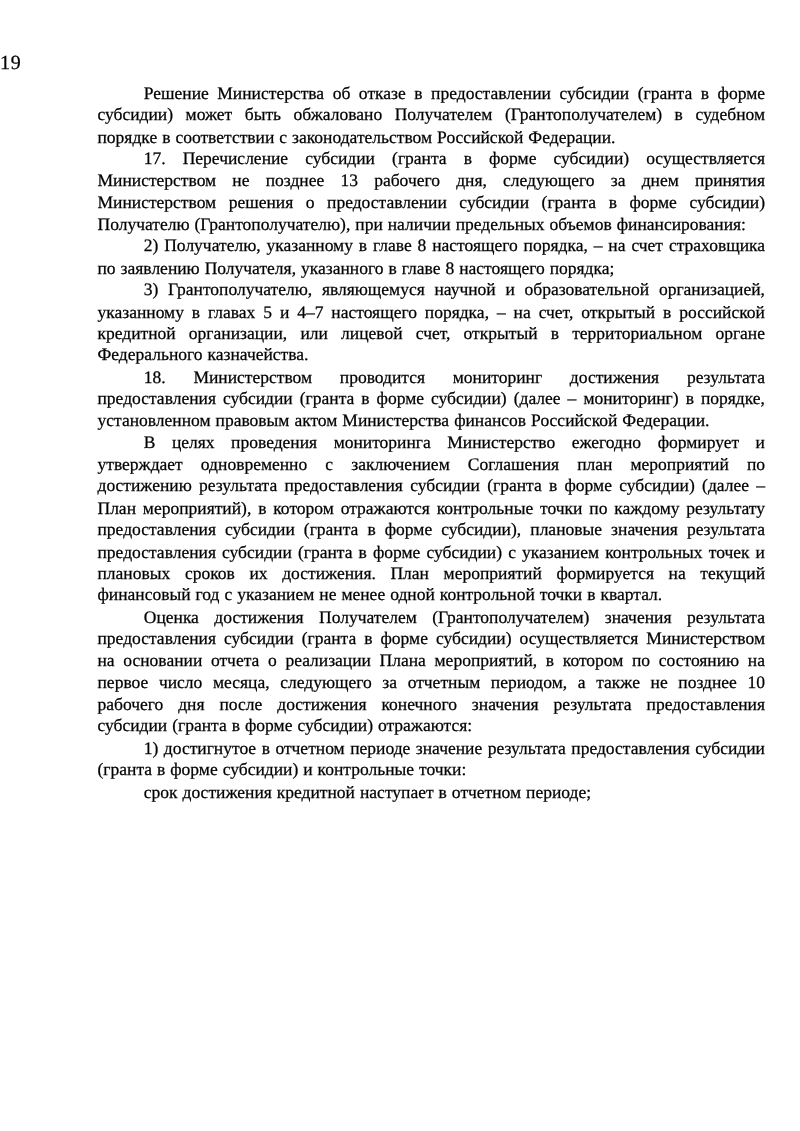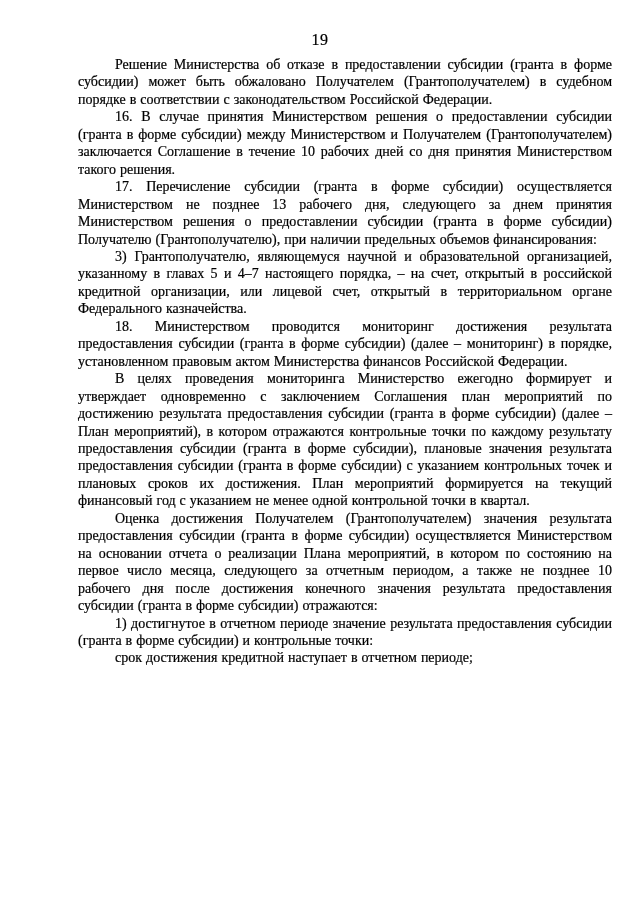--- a/index.html
+++ b/index.html
@@ -10,22 +10,21 @@
   .page {
     position: relative;
     width: 640px;
     height: 905px;
     background: #ffffff;
     color: #000000;
     font-family: "Liberation Serif", "DejaVu Serif", serif;
     overflow: hidden;
   }
   .page-number {
-    padding-top: 31px;
-    text-align: center;
+    padding-top: 42px;
     font-size: 16px;
     line-height: 18px;
     letter-spacing: 0.5px;
     -webkit-text-stroke: 0.2px #000;
   }
   .doc-body {
     margin: 7px 0 0 78px;
     width: 534px;
     font-size: 14px;
     line-height: 17.45px;
@@ -41,22 +40,22 @@
   }
 </style>
 </head>
 <body>
 
 <div class="page">
   <div class="page-number">19</div>
 
   <div class="doc-body">
     <p class="para">Решение Министерства об отказе в предоставлении субсидии (гранта в форме субсидии) может быть обжаловано Получателем (Грантополучателем) в судебном порядке в соответствии с законодательством Российской Федерации.</p>
-    <p class="para">16. В случае принятия Министерством решения о предоставлении субсидии (гранта в форме субсидии) между Министерством и Получателем (Грантополучателем) заключается Соглашение в течение 10 рабочих дней со дня принятия Министерством такого решения.</p>
     <p class="para">17. Перечисление субсидии (гранта в форме субсидии) осуществляется Министерством не позднее 13 рабочего дня, следующего за днем принятия Министерством решения о предоставлении субсидии (гранта в форме субсидии) Получателю (Грантополучателю), при наличии предельных объемов финансирования:</p>
+    <p class="para">2) Получателю, указанному в главе 8 настоящего порядка, – на счет страховщика по заявлению Получателя, указанного в главе 8 настоящего порядка;</p>
     <p class="para">3) Грантополучателю, являющемуся научной и образовательной организацией, указанному в главах 5 и 4–7 настоящего порядка, – на счет, открытый в российской кредитной организации, или лицевой счет, открытый в территориальном органе Федерального казначейства.</p>
     <p class="para">18. Министерством проводится мониторинг достижения результата предоставления субсидии (гранта в форме субсидии) (далее – мониторинг) в порядке, установленном правовым актом Министерства финансов Российской Федерации.</p>
     <p class="para">В целях проведения мониторинга Министерство ежегодно формирует и утверждает одновременно с заключением Соглашения план мероприятий по достижению результата предоставления субсидии (гранта в форме субсидии) (далее – План мероприятий), в котором отражаются контрольные точки по каждому результату предоставления субсидии (гранта в форме субсидии), плановые значения результата предоставления субсидии (гранта в форме субсидии) с указанием контрольных точек и плановых сроков их достижения. План мероприятий формируется на текущий финансовый год с указанием не менее одной контрольной точки в квартал.</p>
     <p class="para">Оценка достижения Получателем (Грантополучателем) значения результата предоставления субсидии (гранта в форме субсидии) осуществляется Министерством на основании отчета о реализации Плана мероприятий, в котором по состоянию на первое число месяца, следующего за отчетным периодом, а также не позднее 10 рабочего дня после достижения конечного значения результата предоставления субсидии (гранта в форме субсидии) отражаются:</p>
     <p class="para">1) достигнутое в отчетном периоде значение результата предоставления субсидии (гранта в форме субсидии) и контрольные точки:</p>
     <p class="para">срок достижения кредитной наступает в отчетном периоде;</p>
   </div>
 </div>
 
 </body></html>

